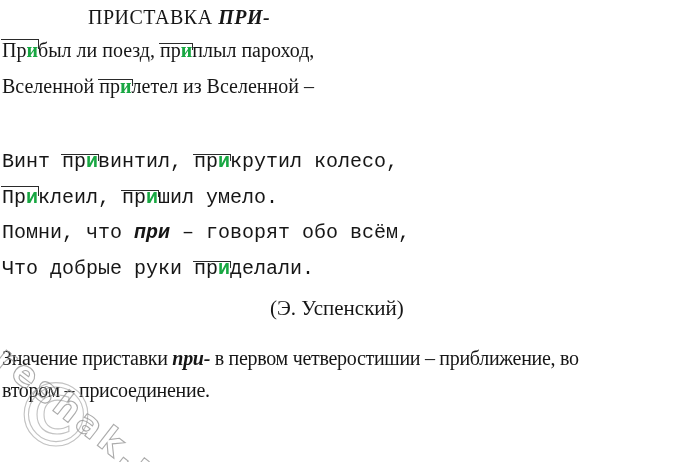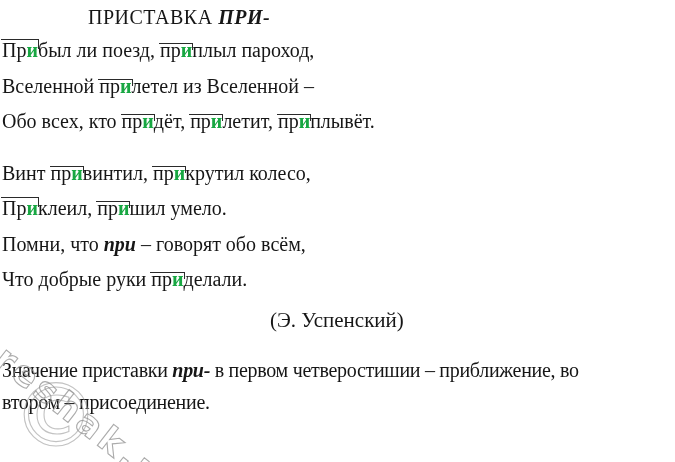--- a/index.html
+++ b/index.html
@@ -14,21 +14,21 @@
   }
   .title {
     margin: 0;
     padding: 6px 0 0 88px;
     font-size: 20px;
     font-weight: normal;
     letter-spacing: 0.5px;
   }
   .poem { padding-left: 2px; }
   .stanza-block { margin-top: 4px; }
-  .stanza-block + .stanza-block { margin-top: 16px; }
+  .stanza-block + .stanza-block { margin-top: 40px; font-family: Liberation Mono, monospace; }
   .line {
     font-size: 20px;
     line-height: 35.5px;
     white-space: nowrap;
   }
   .bi { font-weight: bold; font-style: italic; }
   .green { color: var(--green, #18a742); font-weight: bold; }
   
   .mk {
     display: inline-block;
@@ -98,21 +98,20 @@
 <body>
 
 <div class="page">
 
   <h1 class="title"><span>ПРИСТАВКА </span><span class="bi">ПРИ-</span></h1>
 
   <div class="poem">
     <div class="stanza-block">
         <div class="line"><span class="mk cap"><span>Пр</span><span class="green">и</span></span><span>был ли поезд, </span><span class="mk"><span>пр</span><span class="green">и</span></span><span>плыл пароход,</span></div>
         <div class="line"><span>Вселенной </span><span class="mk"><span>пр</span><span class="green">и</span></span><span>летел из Вселенной –</span></div>
-        <div class="line"><span>Обо всех, кто </span><span class="mk"><span>пр</span><span class="green">и</span></span><span>дёт, </span><span class="mk"><span>пр</span><span class="green">и</span></span><span>летит, </span><span class="mk"><span>пр</span><span class="green">и</span></span><span>плывёт.</span></div>
       </div>
     <div class="stanza-block">
         <div class="line"><span>Винт </span><span class="mk"><span>пр</span><span class="green">и</span></span><span>винтил, </span><span class="mk"><span>пр</span><span class="green">и</span></span><span>крутил колесо,</span></div>
         <div class="line"><span class="mk cap"><span>Пр</span><span class="green">и</span></span><span>клеил, </span><span class="mk"><span>пр</span><span class="green">и</span></span><span>шил умело.</span></div>
         <div class="line"><span>Помни, что </span><span class="bi">при</span><span> – говорят обо всём,</span></div>
         <div class="line"><span>Что добрые руки </span><span class="mk"><span>пр</span><span class="green">и</span></span><span>делали.</span></div>
       </div>
   </div>
 
   <div class="attribution">(Э. Успенский)</div>

